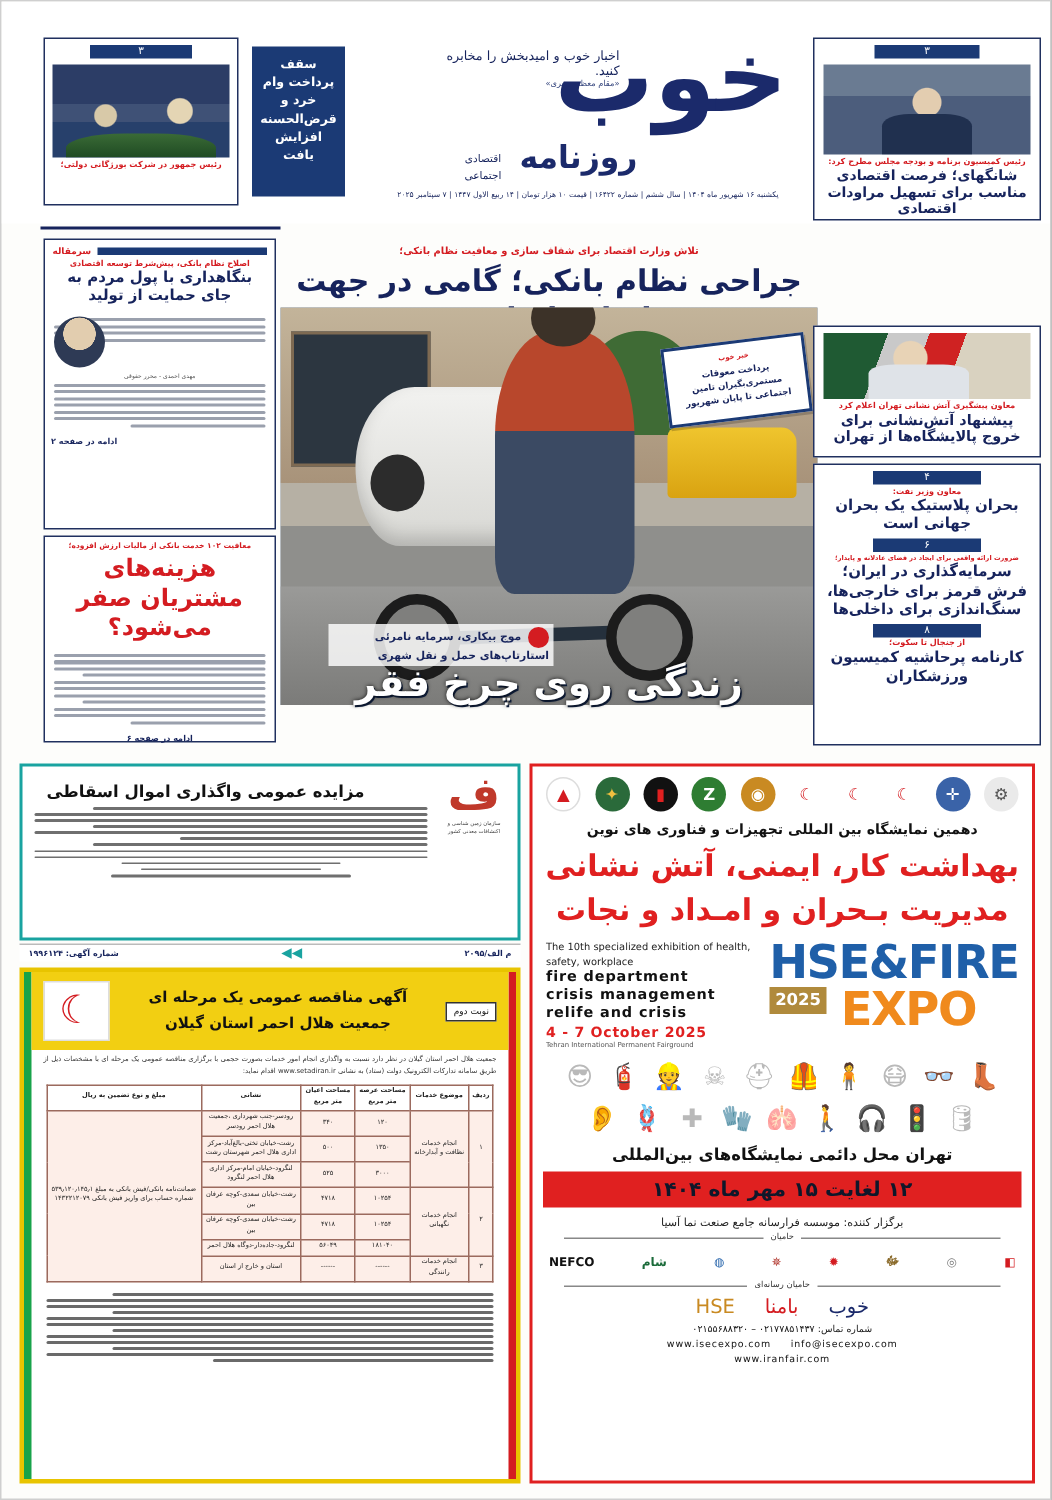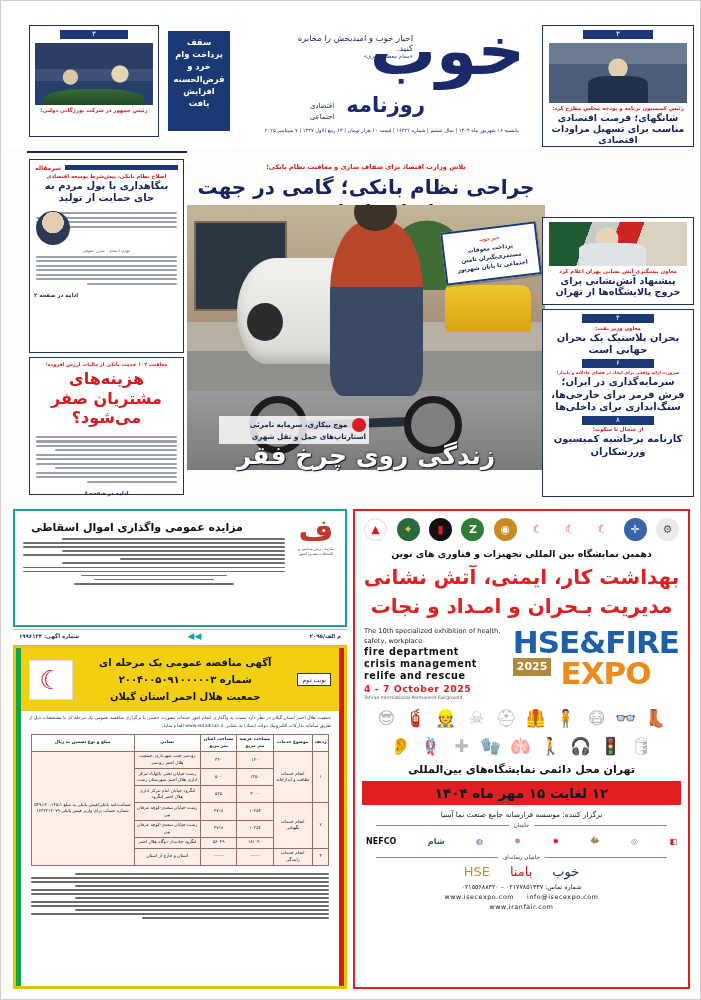--- a/index.html
+++ b/index.html
@@ -426,21 +426,20 @@
     <span class="arrow">◀◀</span>
     <span>شماره آگهی: ۱۹۹۶۱۲۴</span>
   </div>
 
   <div id="ad-crescent">
     <div class="inner">
       <div class="yellowhead">
         <div class="nobat">نوبت دوم</div>
         <div class="yhtxt">
           <div>آگهی مناقصه عمومی یک مرحله ای</div>
-          <div>شماره   ۲۰۰۴۰۰۵۰۹۱۰۰۰۰۰۳</div>
           <div>جمعیت  هلال احمر  استان  گیلان</div>
         </div>
         <div class="crest">☾</div>
       </div>
       <div class="leadp">
         جمعیت هلال احمر استان گیلان در نظر دارد نسبت به واگذاری انجام امور خدمات بصورت حجمی با برگزاری مناقصه عمومی یک مرحله ای با مشخصات ذیل از طریق سامانه تدارکات الکترونیک دولت (ستاد) به نشانی www.setadiran.ir اقدام نماید:
       </div>
 
       <table class="tender">
         <thead>
@@ -540,21 +539,21 @@
         <div class="wm1" style="color:#1f5fa8;">HSE&amp;FIRE</div>
         <div style="white-space:nowrap;">
           <span class="wm2">EXPO</span>
           <span class="yearbox">2025</span>
         </div>
       </div>
       <div class="engblock">
         <div class="eng-s">The 10th specialized exhibition of health, safety, workplace</div>
         <div class="eng-b">fire department</div>
         <div class="eng-b">crisis management</div>
-        <div class="eng-b">relife and rescue</div>
+        <div class="eng-b">relife and crisis</div>
         <div class="eng-d">4 - 7 October 2025</div>
         <div class="eng-v">Tehran International Permanent Fairground</div>
       </div>
     </div>
 
     <div class="icons">
       <div class="ico">👢</div>
       <div class="ico">👓</div>
       <div class="ico">😷</div>
       <div class="ico">🧍</div>

